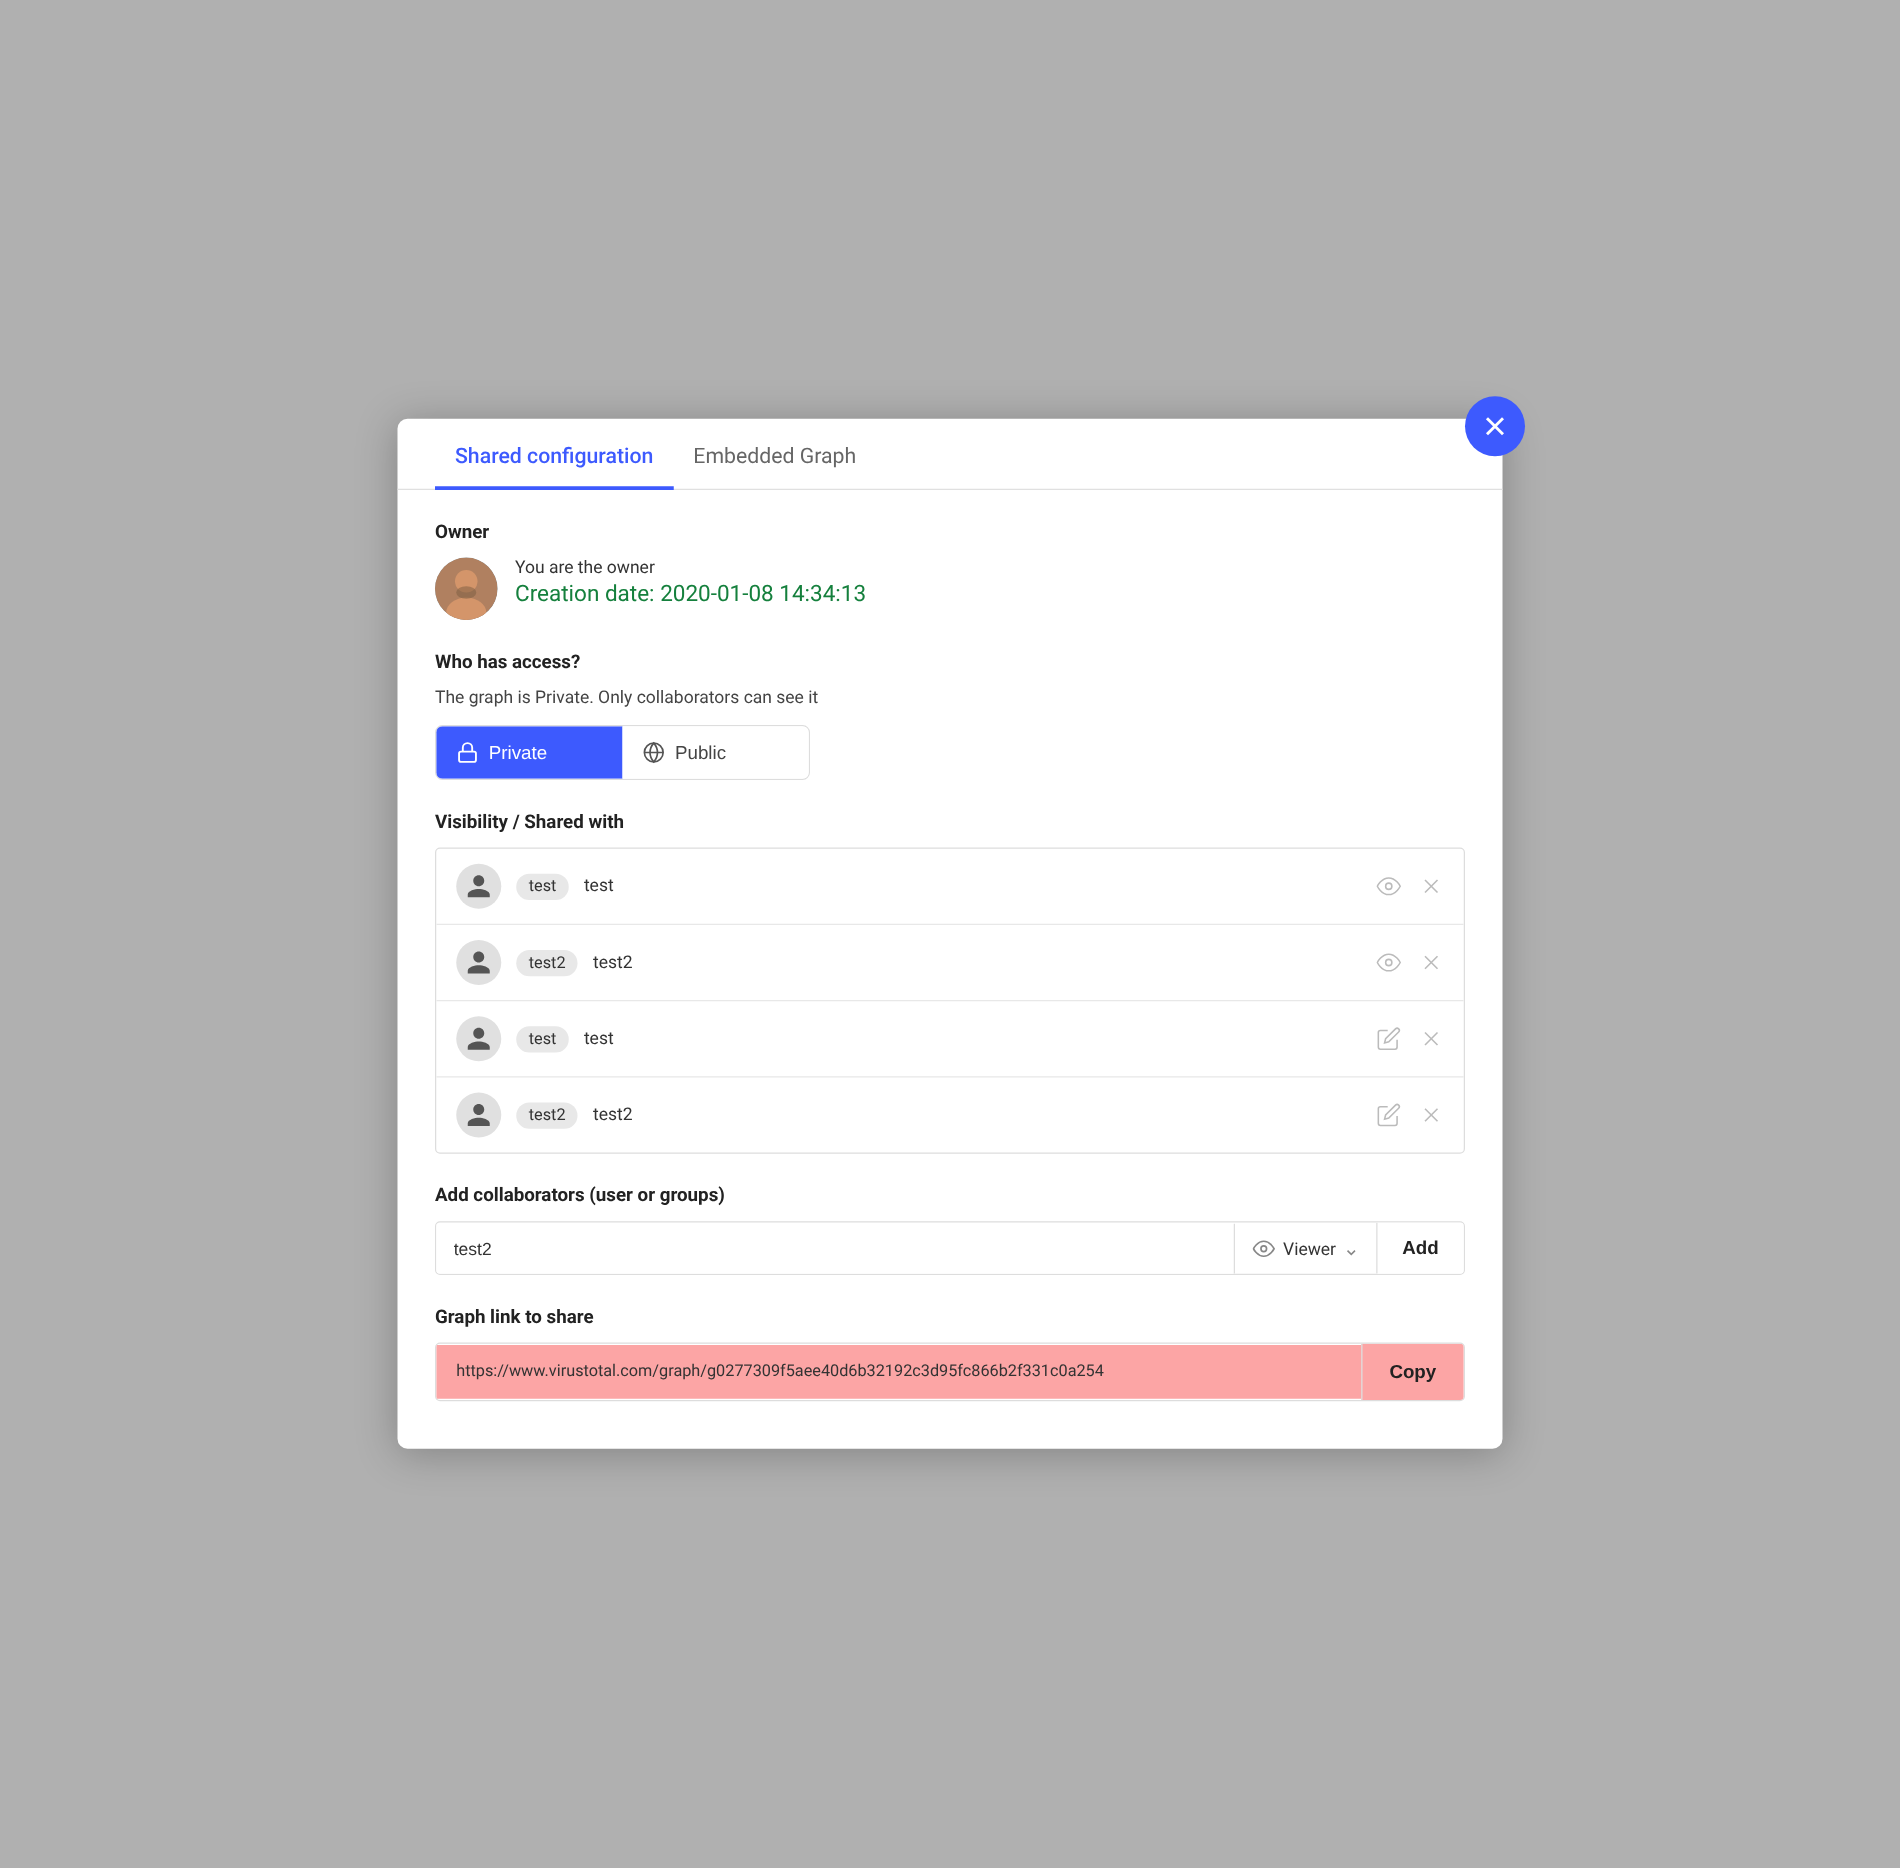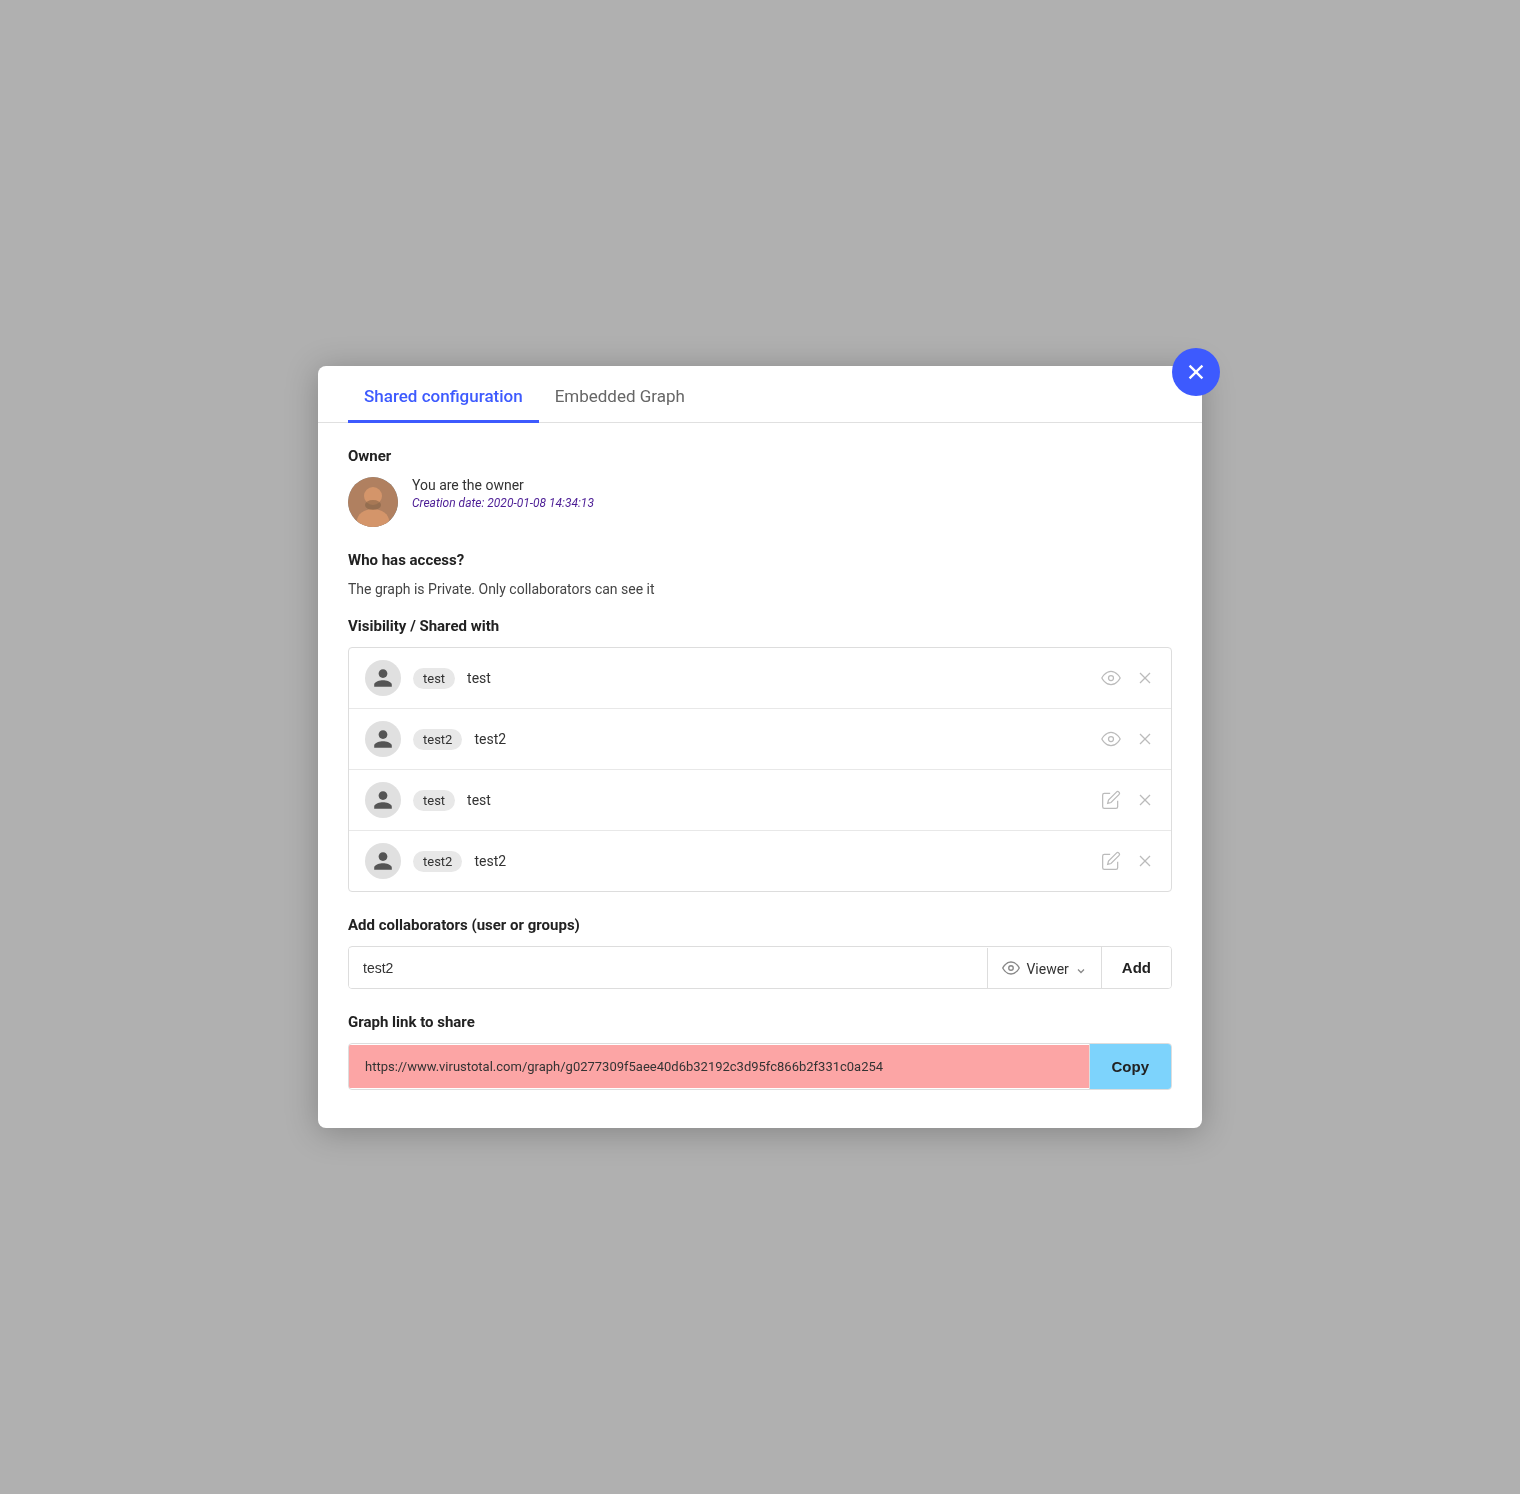--- a/index.html
+++ b/index.html
@@ -104,23 +104,22 @@
       flex-direction: column;
       gap: 3px;
     }
 
     .owner-name {
       font-size: 14px;
       color: #333;
     }
 
     .owner-date {
-      font-size: 12px;
-      color: #4c1d95;
-      font-style: italic;
+      font-size: 18px;
+      color: #15803d;
     }
 
     .access-section {
       margin-bottom: 20px;
     }
 
     .access-description {
       font-size: 14px;
       color: #444;
       margin-bottom: 14px;
@@ -292,21 +291,21 @@
     .link-text {
       flex: 1;
       padding: 14px 16px;
       font-size: 13px;
       color: #333;
       background: #fca5a5;
     }
 
     .copy-button {
       padding: 14px 22px;
-      background: #7dd3fc;
+      background: #fca5a5;
       border: none;
       border-left: 1px solid #ddd;
       font-size: 15px;
       font-weight: 700;
       cursor: pointer;
       color: #222;
     }
   </style>
 </head>
 <body>
@@ -347,20 +346,37 @@
           <span class="owner-name">You are the owner</span>
           <span class="owner-date">Creation date: 2020-01-08 14:34:13</span>
         </div>
       </div>
     </div>
 
     <div class="access-section">
       <div class="section-label">Who has access?</div>
       <p class="access-description">The graph is Private. Only collaborators can see it</p>
 
+      <div class="visibility-toggle">
+        <button class="toggle-btn active">
+          <svg width="18" height="18" viewBox="0 0 24 24" fill="none" stroke="white" stroke-width="2">
+            <rect x="3" y="11" width="18" height="11" rx="2" ry="2"></rect>
+            <path d="M7 11V7a5 5 0 0 1 10 0v4"></path>
+          </svg>
+          <span>Private</span>
+        </button>
+        <button class="toggle-btn inactive">
+          <svg width="18" height="18" viewBox="0 0 24 24" fill="none" stroke="#555" stroke-width="1.8">
+            <circle cx="12" cy="12" r="10"></circle>
+            <line x1="2" y1="12" x2="22" y2="12"></line>
+            <path d="M12 2a15.3 15.3 0 0 1 4 10 15.3 15.3 0 0 1-4 10 15.3 15.3 0 0 1-4-10 15.3 15.3 0 0 1 4-10z"></path>
+          </svg>
+          <span>Public</span>
+        </button>
+      </div>
     </div>
 
     <div class="shared-section">
       <div class="section-label">Visibility / Shared with</div>
       <div class="collaborators-table">
 
         <div class="collab-row">
           <div class="user-avatar">
             <svg viewBox="0 0 24 24" width="22" height="22" fill="#555">
               <path d="M12 12c2.7 0 4.8-2.1 4.8-4.8S14.7 2.4 12 2.4 7.2 4.5 7.2 7.2 9.3 12 12 12zm0 2.4c-3.2 0-9.6 1.6-9.6 4.8v2.4h19.2v-2.4c0-3.2-6.4-4.8-9.6-4.8z"></path>

